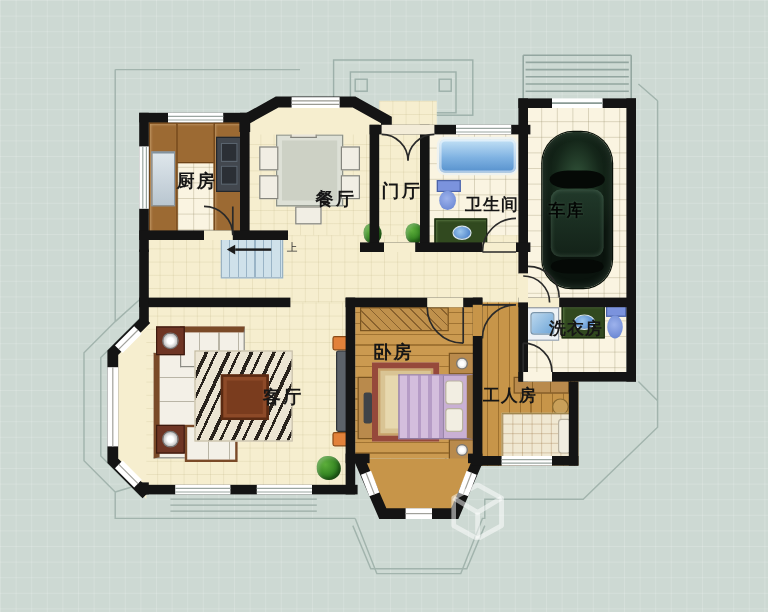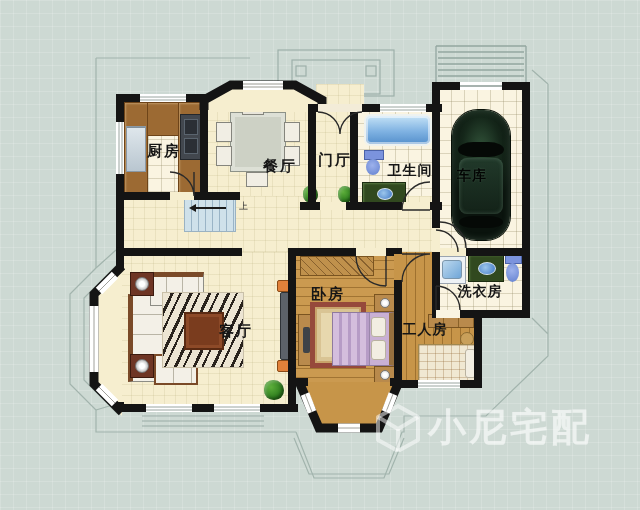--- a/index.html
+++ b/index.html
@@ -316,30 +316,29 @@
       <path d="M436,230 A22,22 0 0 1 458,252"></path>
       <path d="M466,248 A26,26 0 0 0 440,222"></path>
     </g>
   </svg>
 
   <div class="room-label" style="left:164px;top:151px">厨房</div>
   <div class="room-label" style="left:280px;top:166px">餐厅</div>
   <div class="room-label" style="left:335px;top:160px">门厅</div>
   <div class="room-label sm" style="left:410px;top:171px">卫生间</div>
   <div class="room-label sm on-car" style="left:472px;top:176px">车库</div>
-  <div class="room-label sm" style="left:480px;top:292px">洗衣房</div>
+  <div class="room-label sm" style="left:480px;top:274px">洗衣房</div>
   <div class="room-label" style="left:236px;top:331px">客厅</div>
   <div class="room-label" style="left:328px;top:294px">卧房</div>
   <div class="room-label sm" style="left:425px;top:330px">工人房</div>
   <div class="up-label" style="left:239px;top:200px">上</div>
 
   <div class="watermark">
     <svg width="44" height="48" viewBox="0 0 44 48">
       <g stroke="rgba(255,255,255,0.5)" stroke-width="4" fill="none" stroke-linejoin="round">
         <polygon points="22,2 42,13 42,36 22,47 2,36 2,13"></polygon>
         <polyline points="2,13 22,25 42,13"></polyline>
         <line x1="22" y1="25" x2="22" y2="47"></line>
       </g>
     </svg>
-    <div class="watermark-text">小尼宅配</div>
   </div>
 
 </div>
 
 </body></html>

